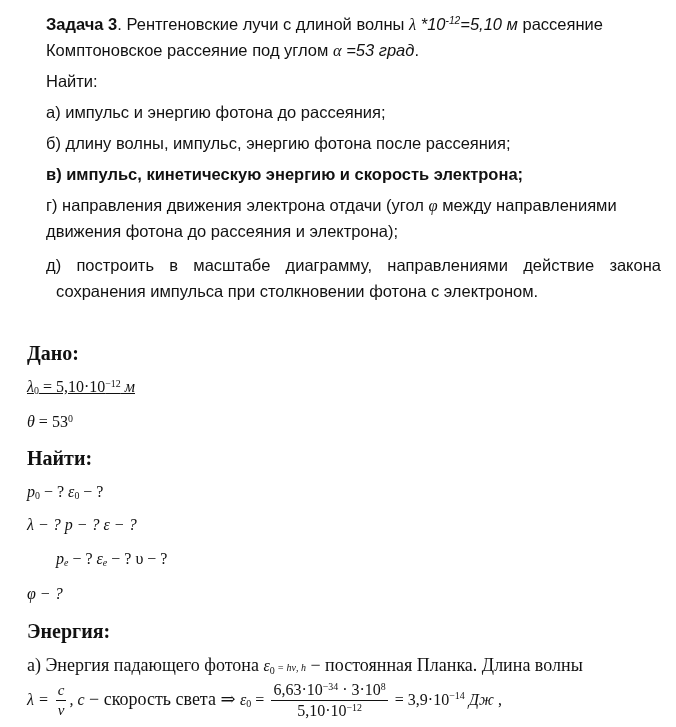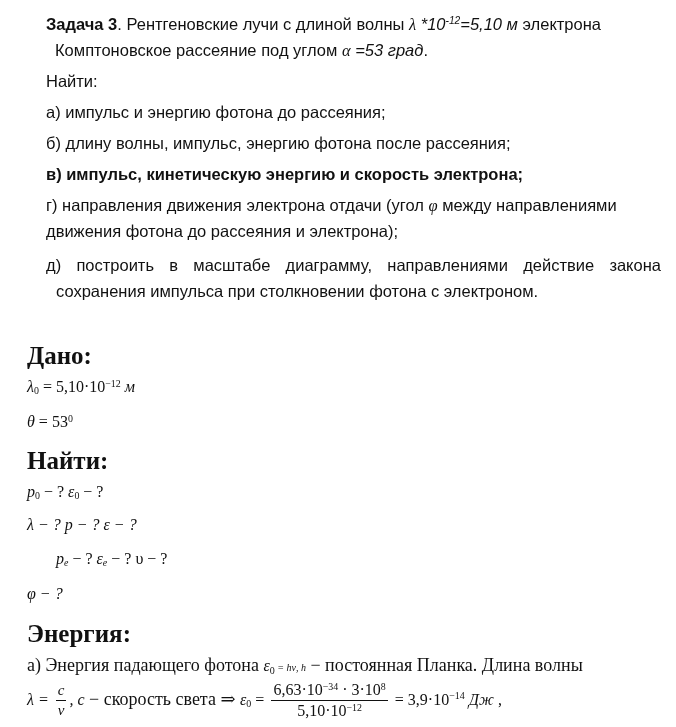--- a/index.html
+++ b/index.html
@@ -5,48 +5,48 @@
   html,body{margin:0;padding:0;background:#ffffff;}
   body{width:676px;height:727px;position:relative;overflow:hidden;color:#111;}
   .sans{font-family:"Liberation Sans","DejaVu Sans",sans-serif;font-size:16.5px;}
   .serif{font-family:"Liberation Serif","DejaVu Serif",serif;}
   .line{position:absolute;white-space:nowrap;}
   .it{font-style:italic;}
   .b{font-weight:bold;}
   sup{font-size:0.62em;vertical-align:0.55em;line-height:0;}
   sub{font-size:0.62em;vertical-align:-0.25em;line-height:0;}
   .just{white-space:normal;text-align:justify;text-align-last:justify;width:615px;}
-  .head{font-size:25px;font-weight:bold;}
+  .head{font-size:20px;font-weight:bold;}
   .f{font-family:"Liberation Serif","DejaVu Serif",serif;font-size:16px;}
   .frac{display:inline-block;vertical-align:middle;text-align:center;margin:0 3px;}
   .frac .num{display:block;border-bottom:1px solid #111;padding:0 2px 1px;}
   .frac .den{display:block;padding-top:1px;}
 </style>
 </head>
 <body>
 
 <div class="line sans" style="left:46px;top:15px;">
-  <span class="b">Задача 3</span><span>. Рентгеновские лучи с длиной волны </span><span class="serif it">λ</span><span class="it"> *10</span><sup class="it">-12</sup><span class="it">=5,10 м</span><span>  электрона</span>
+  <span class="b">Задача 3</span><span>. Рентгеновские лучи с длиной волны </span><span class="serif it">λ</span><span class="it"> *10</span><sup class="it">-12</sup><span class="it">=5,10 м</span><span>  рассеяние</span>
 </div>
-<div class="line sans" style="left:55px;top:41px;text-align:center;">
+<div class="line sans" style="left:46px;top:41px;text-align:center;">
   <span>Комптоновское рассеяние под углом </span><span class="serif it">α</span><span class="it"> =53 град</span><span>.</span>
 </div>
 <div class="line sans" style="left:46px;top:72px;">Найти:</div>
 <div class="line sans" style="left:46px;top:103px;">а) импульс и энергию фотона до рассеяния;</div>
 <div class="line sans" style="left:46px;top:134px;">б) длину волны, импульс, энергию фотона после рассеяния;</div>
 <div class="line sans" style="left:46px;top:165px;font-weight:bold;">в) импульс, кинетическую энергию и скорость электрона;</div>
 <div class="line sans" style="left:46px;top:196px;">
   <span>г) направления движения электрона отдачи (угол </span><span class="serif it">φ</span><span> между направлениями</span>
 </div>
 <div class="line sans" style="left:46px;top:222px;">движения фотона до рассеяния и электрона);</div>
 <div class="line sans just" style="left:46px;top:256px;">д) построить в масштабе диаграмму, направлениями действие закона</div>
 <div class="line sans" style="left:56px;top:282px;">сохранения импульса при столкновении фотона с электроном.</div>
 
 <div class="line serif head" style="left:27px;top:342px;">Дано:</div>
-<div class="line f" style="left:27px;top:378px;">
+<div class="line f" style="left:27px;top:378px;text-decoration:underline;">
   <span class="it">λ</span><sub>0</sub><span> = 5,10·10</span><sup>−12</sup><span class="it"> м</span>
 </div>
 <div class="line f" style="left:27px;top:413px;">
   <span class="it">θ</span><span> = 53</span><sup>0</sup>
 </div>
 
 <div class="line serif head" style="left:27px;top:447px;">Найти:</div>
 <div class="line f" style="left:27px;top:483px;">
   <span class="it">p</span><sub>0</sub><span> − ? </span><span class="it">ε</span><sub>0</sub><span> − ?</span>
 </div>

